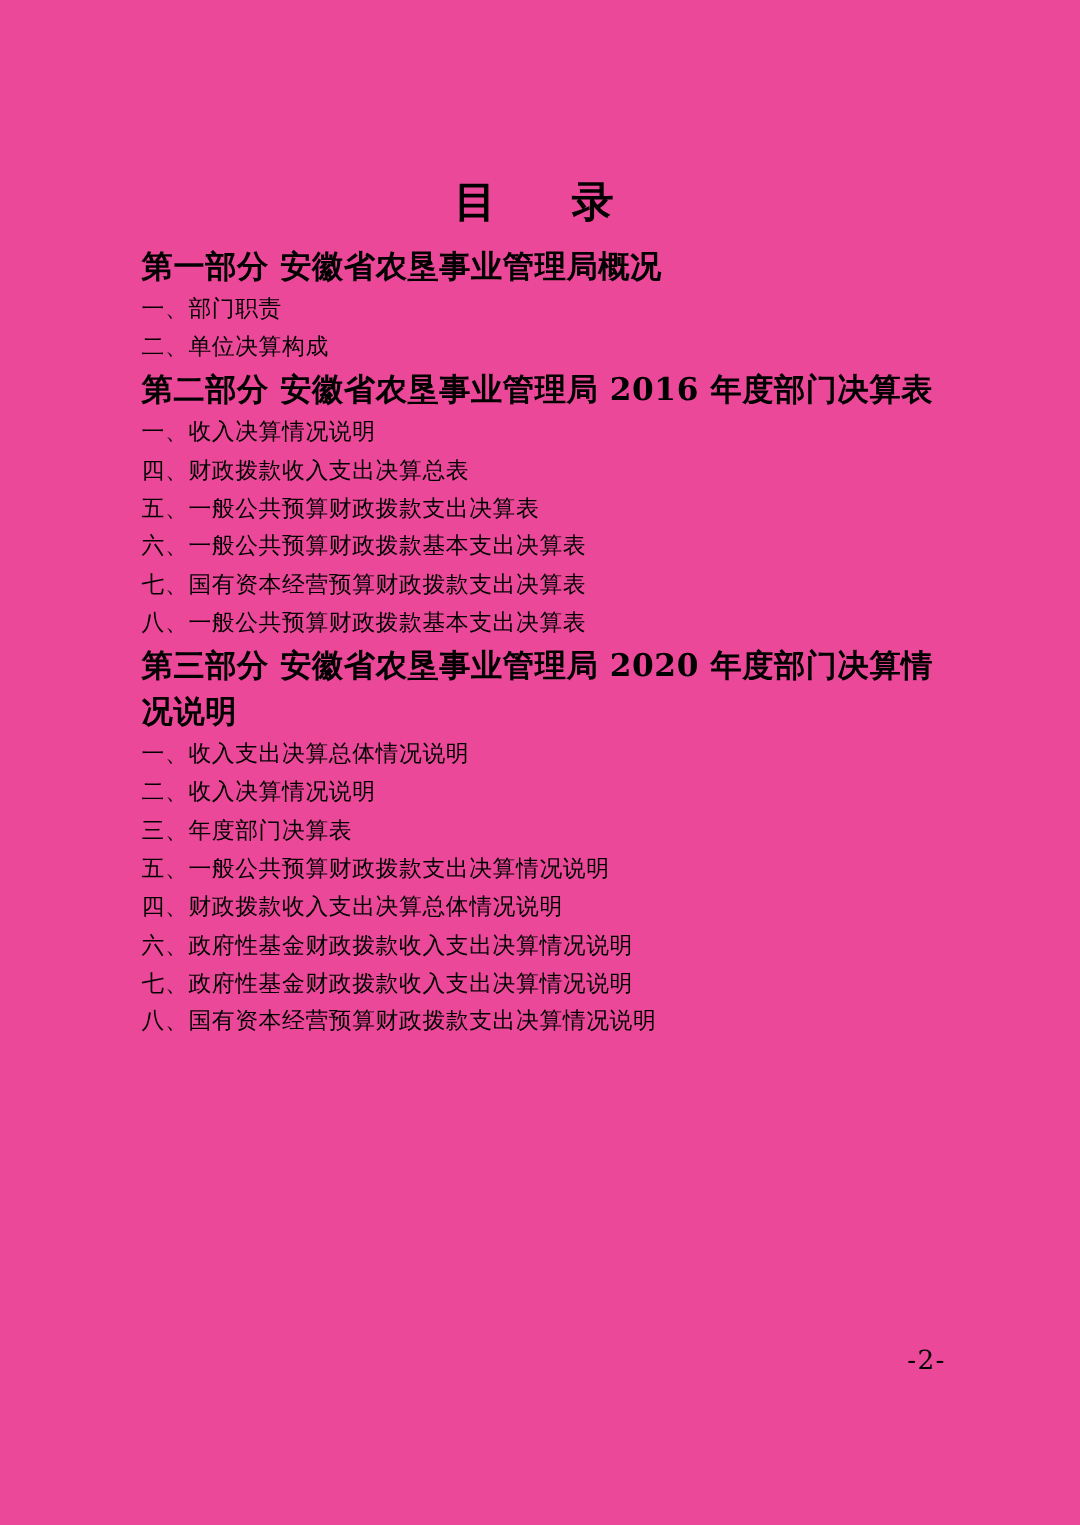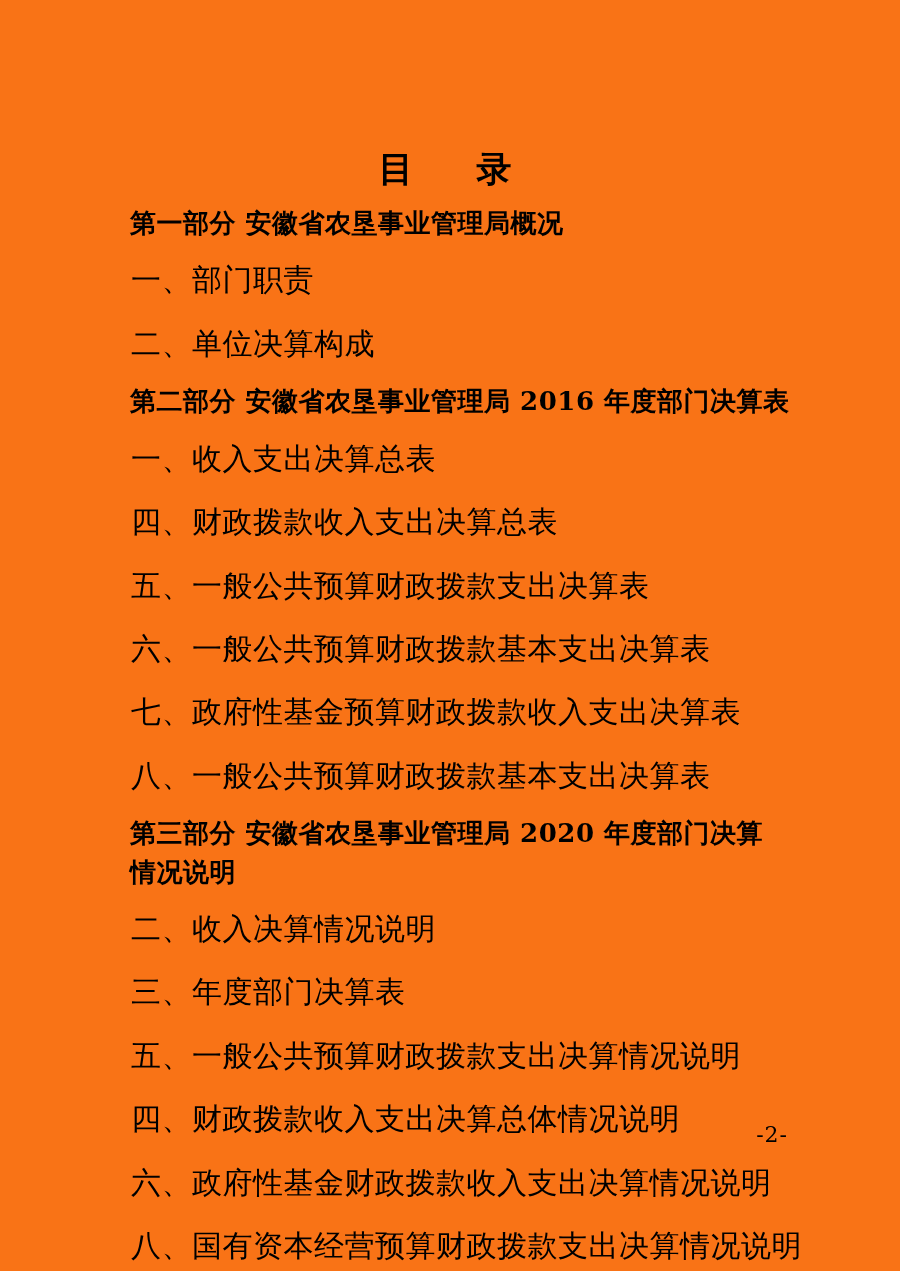--- a/index.html
+++ b/index.html
@@ -8,21 +8,21 @@
     background: #ffffff;
   }
   body {
     font-family: "DejaVu Serif", "Liberation Serif", serif;
     color: #000000;
   }
   .page {
     position: relative;
     width: 900px;
     height: 1271px;
-    background: #f97316;
+    background: #ec4899;
     box-sizing: border-box;
     overflow: hidden;
   }
   .content {
     position: absolute;
     left: 118px;
     top: 148px;
     width: 668px;
   }
   .doc-title {
@@ -31,31 +31,31 @@
     font-weight: bold;
     letter-spacing: 14px;
     margin: 0 0 14px 0;
     font-family: "DejaVu Serif", "Liberation Serif", serif;
     line-height: 1.2;
   }
   .part-heading {
     font-size: 26px;
     font-weight: bold;
     line-height: 1.48;
-    margin: 12px;
+    margin: 0;
     letter-spacing: 0.5px;
     white-space: nowrap;
   }
   .part-heading.wrap {
     white-space: normal;
   }
   .toc-item {
-    font-size: 30px;
+    font-size: 19px;
     line-height: 1.68;
-    margin: 13px;
+    margin: 0;
     letter-spacing: 0.5px;
     white-space: nowrap;
   }
   .page-number {
     position: absolute;
     right: 112px;
     top: 1122px;
     font-size: 22px;
     letter-spacing: 1px;
   }
@@ -67,32 +67,34 @@
 
   <div class="content">
 
     <h1 class="doc-title">目　录</h1>
 
     <div class="part-heading">第一部分  安徽省农垦事业管理局概况</div>
     <div class="toc-item">一、部门职责</div>
     <div class="toc-item">二、单位决算构成</div>
 
     <div class="part-heading">第二部分  安徽省农垦事业管理局 2016 年度部门决算表</div>
-    <div class="toc-item">一、收入支出决算总表</div>
+    <div class="toc-item">一、收入决算情况说明</div>
     <div class="toc-item">四、财政拨款收入支出决算总表</div>
     <div class="toc-item">五、一般公共预算财政拨款支出决算表</div>
     <div class="toc-item">六、一般公共预算财政拨款基本支出决算表</div>
-    <div class="toc-item">七、政府性基金预算财政拨款收入支出决算表</div>
+    <div class="toc-item">七、国有资本经营预算财政拨款支出决算表</div>
     <div class="toc-item">八、一般公共预算财政拨款基本支出决算表</div>
 
     <div class="part-heading wrap">第三部分  安徽省农垦事业管理局 2020 年度部门决算情况说明</div>
+    <div class="toc-item">一、收入支出决算总体情况说明</div>
     <div class="toc-item">二、收入决算情况说明</div>
     <div class="toc-item">三、年度部门决算表</div>
     <div class="toc-item">五、一般公共预算财政拨款支出决算情况说明</div>
     <div class="toc-item">四、财政拨款收入支出决算总体情况说明</div>
     <div class="toc-item">六、政府性基金财政拨款收入支出决算情况说明</div>
+    <div class="toc-item">七、政府性基金财政拨款收入支出决算情况说明</div>
     <div class="toc-item">八、国有资本经营预算财政拨款支出决算情况说明</div>
 
   </div>
 
   <div class="page-number">-2-</div>
 
 </div>
 
 </body></html>

